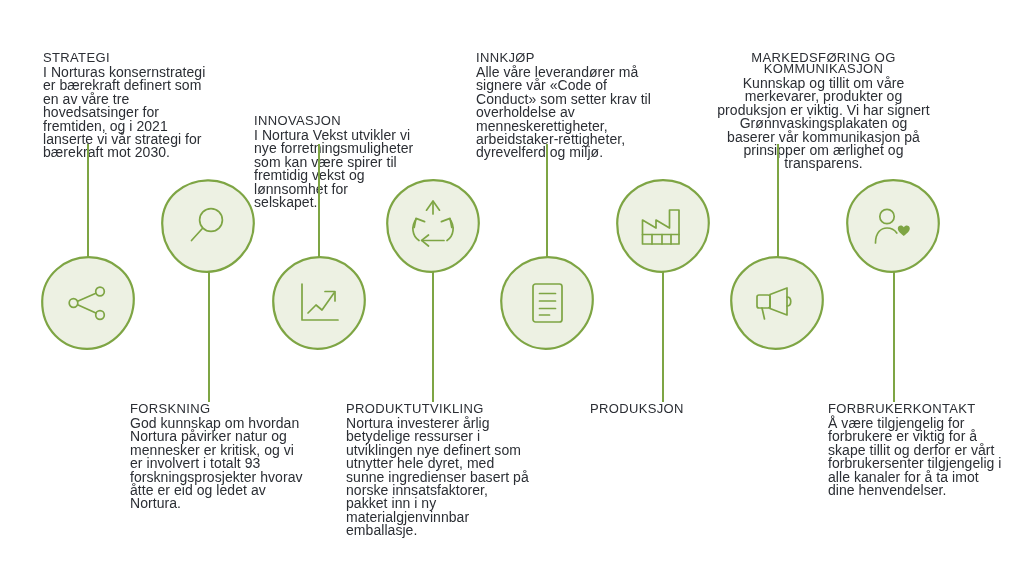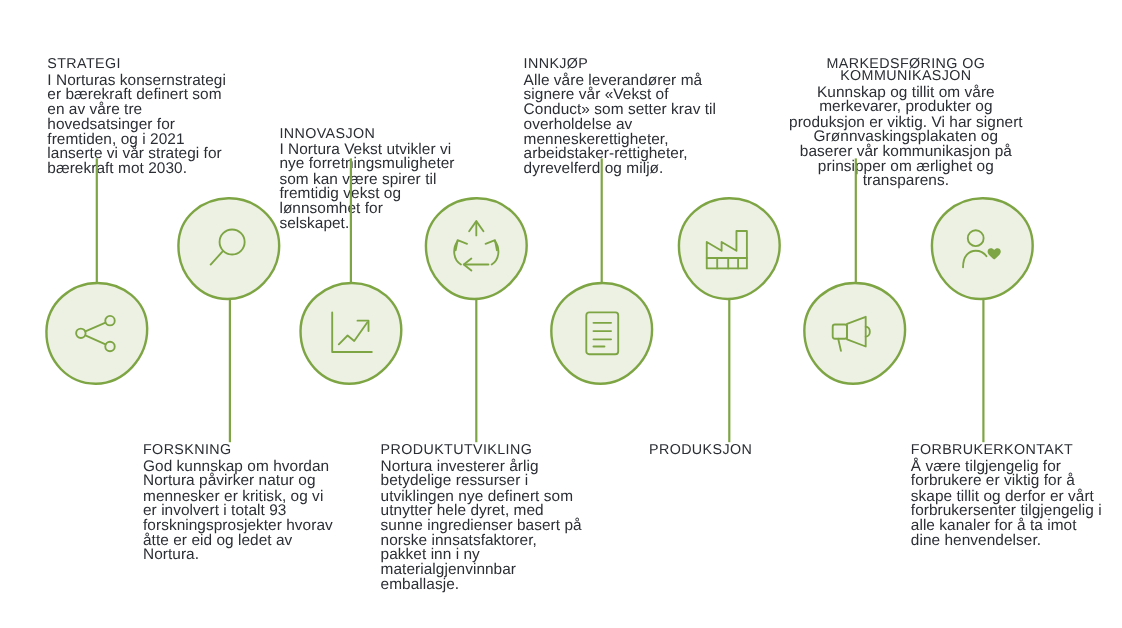--- a/index.html
+++ b/index.html
@@ -46,21 +46,21 @@
     <p class="bd">I Norturas konsernstrategi er bærekraft definert som en av våre tre hovedsatsinger for fremtiden, og i 2021 lanserte vi vår strategi for bærekraft mot 2030.</p>
   </div>
 
   <div class="txt" style="left:254px;top:68px;width:160px;margin-top:47px;">
     <p class="hd">INNOVASJON</p>
     <p class="bd">I Nortura Vekst utvikler vi nye forretningsmuligheter som kan være spirer til fremtidig vekst og lønnsomhet for selskapet.</p>
   </div>
 
   <div class="txt wide2" style="left:476px;top:52px;">
     <p class="hd">INNKJØP</p>
-    <p class="bd">Alle våre leverandører må signere vår «Vekst of Conduct» som setter krav til overholdelse av menneskerettigheter, arbeidstaker-rettigheter, dyrevelferd og miljø.</p>
+    <p class="bd">Alle våre leverandører må signere vår «Code of Conduct» som setter krav til overholdelse av menneskerettigheter, arbeidstaker-rettigheter, dyrevelferd og miljø.</p>
   </div>
 
   <div class="txt wide" style="left:716px;top:52px;">
     <p class="hd">MARKEDSFØRING OG KOMMUNIKASJON</p>
     <p class="bd">Kunnskap og tillit om våre merkevarer, produkter og produksjon er viktig. Vi har signert Grønnvaskingsplakaten og baserer vår kommunikasjon på prinsipper om ærlighet og transparens.</p>
   </div>
 
   <div class="txt" style="left:130px;top:403px;width:180px;">
     <p class="hd">FORSKNING</p>
     <p class="bd">God kunnskap om hvordan Nortura påvirker natur og mennesker er kritisk, og vi er involvert i totalt 93 forskningsprosjekter hvorav åtte er eid og ledet av Nortura.</p>

